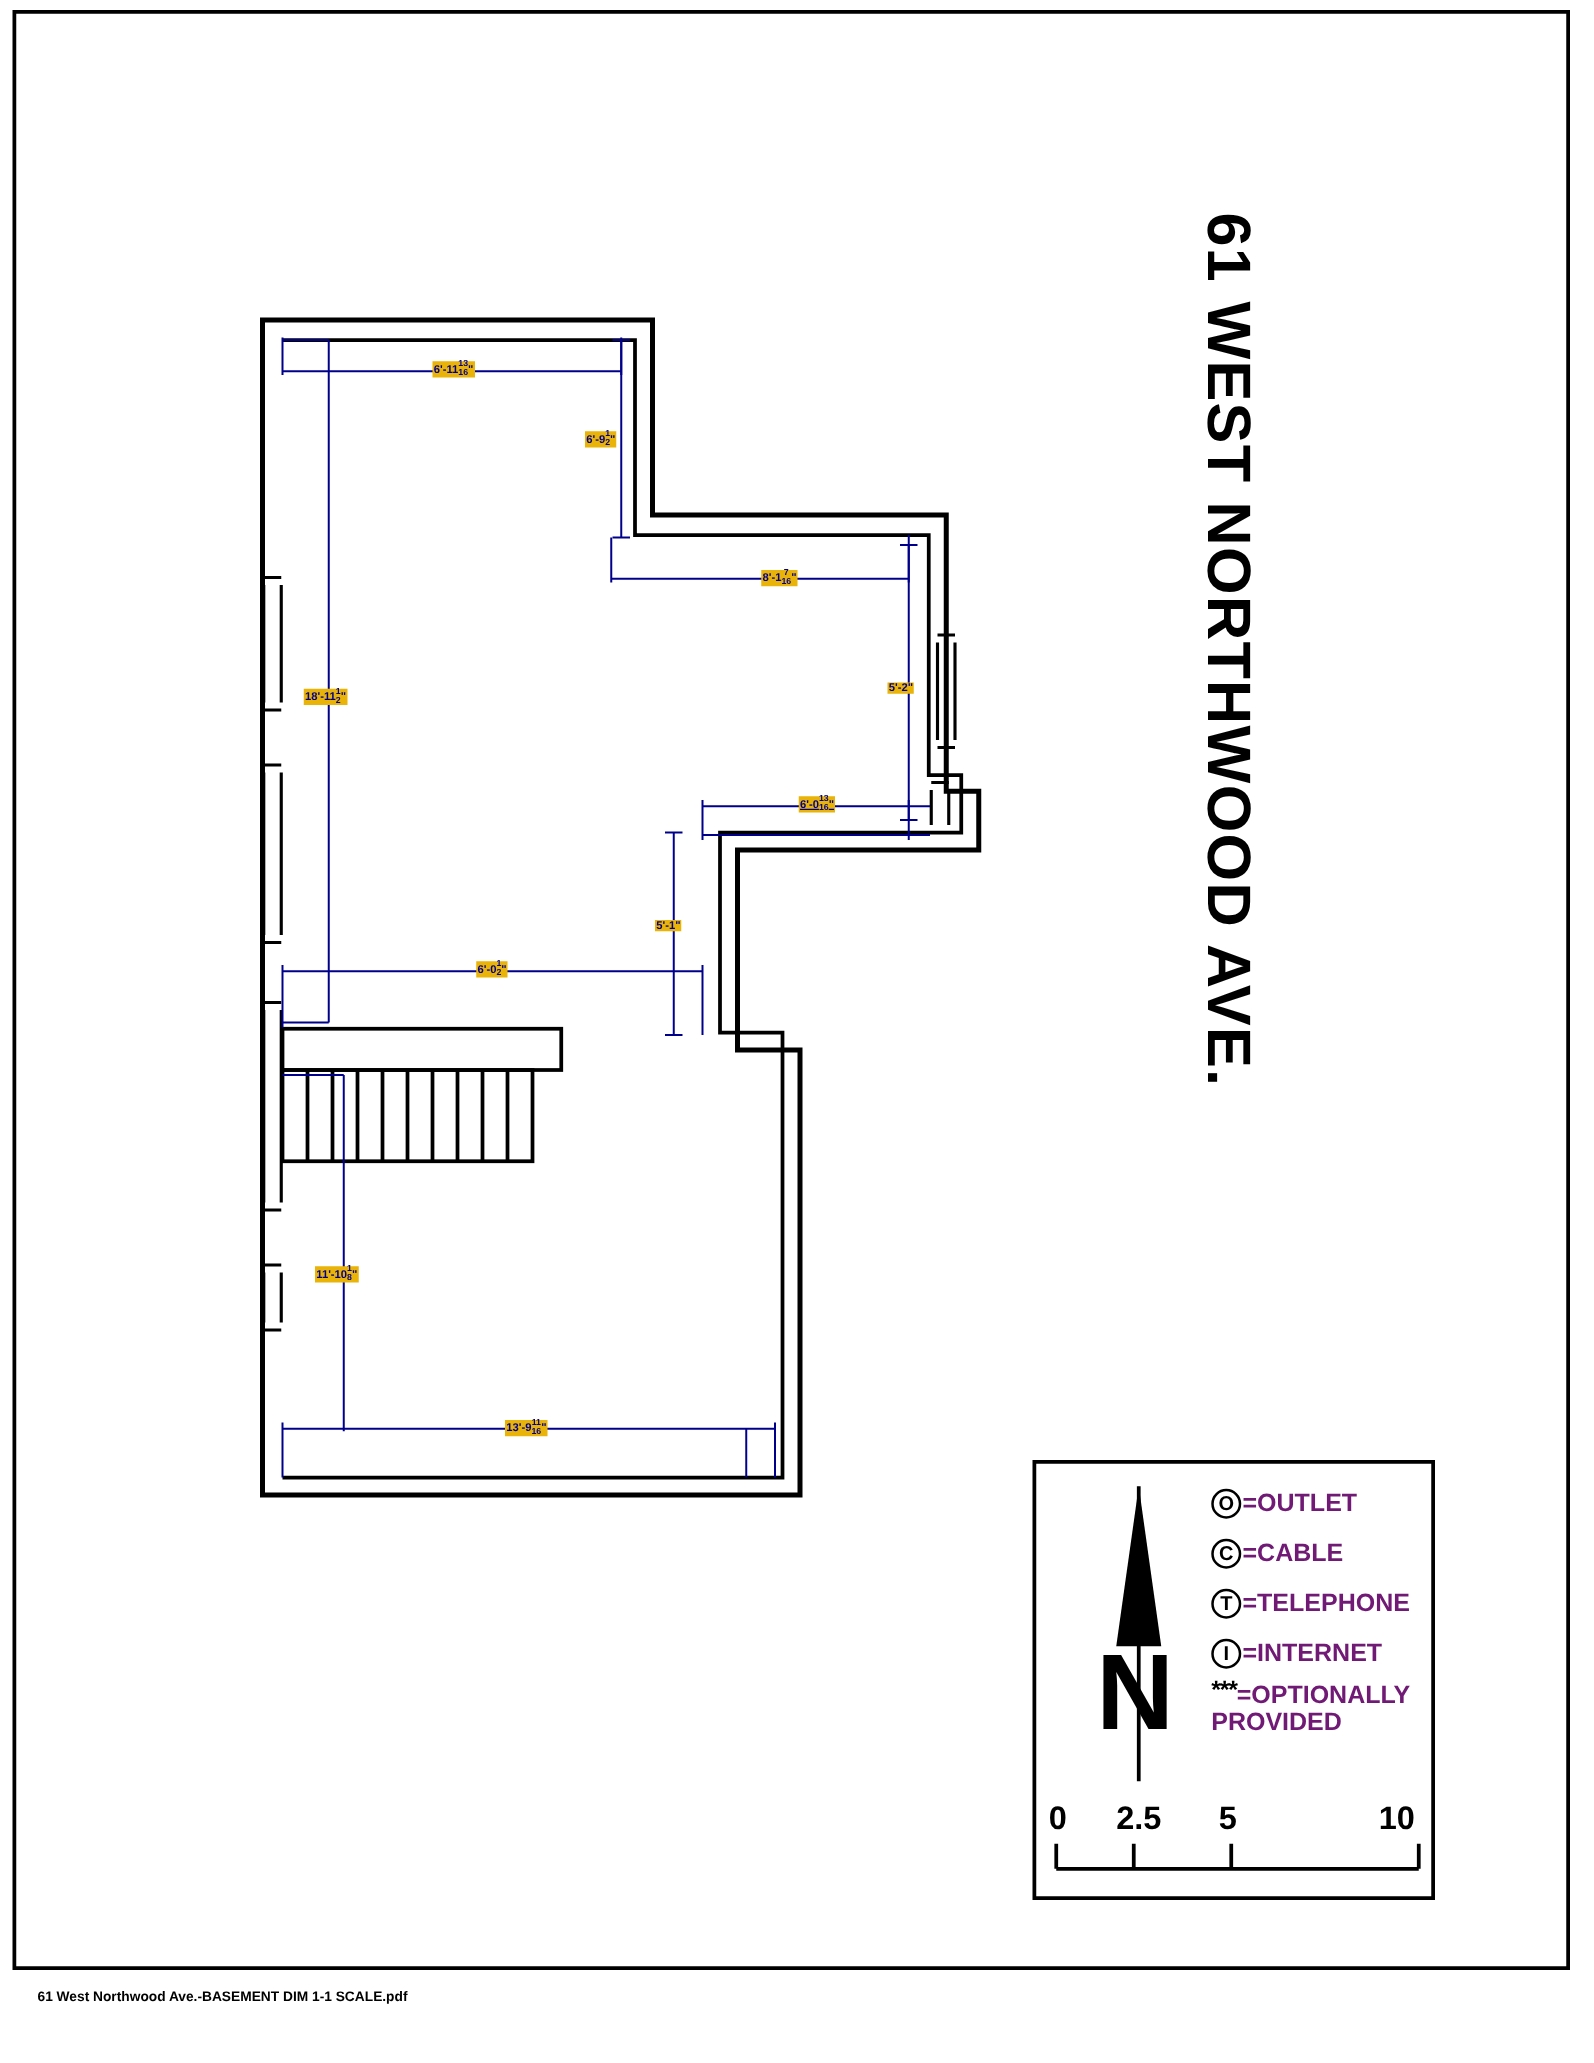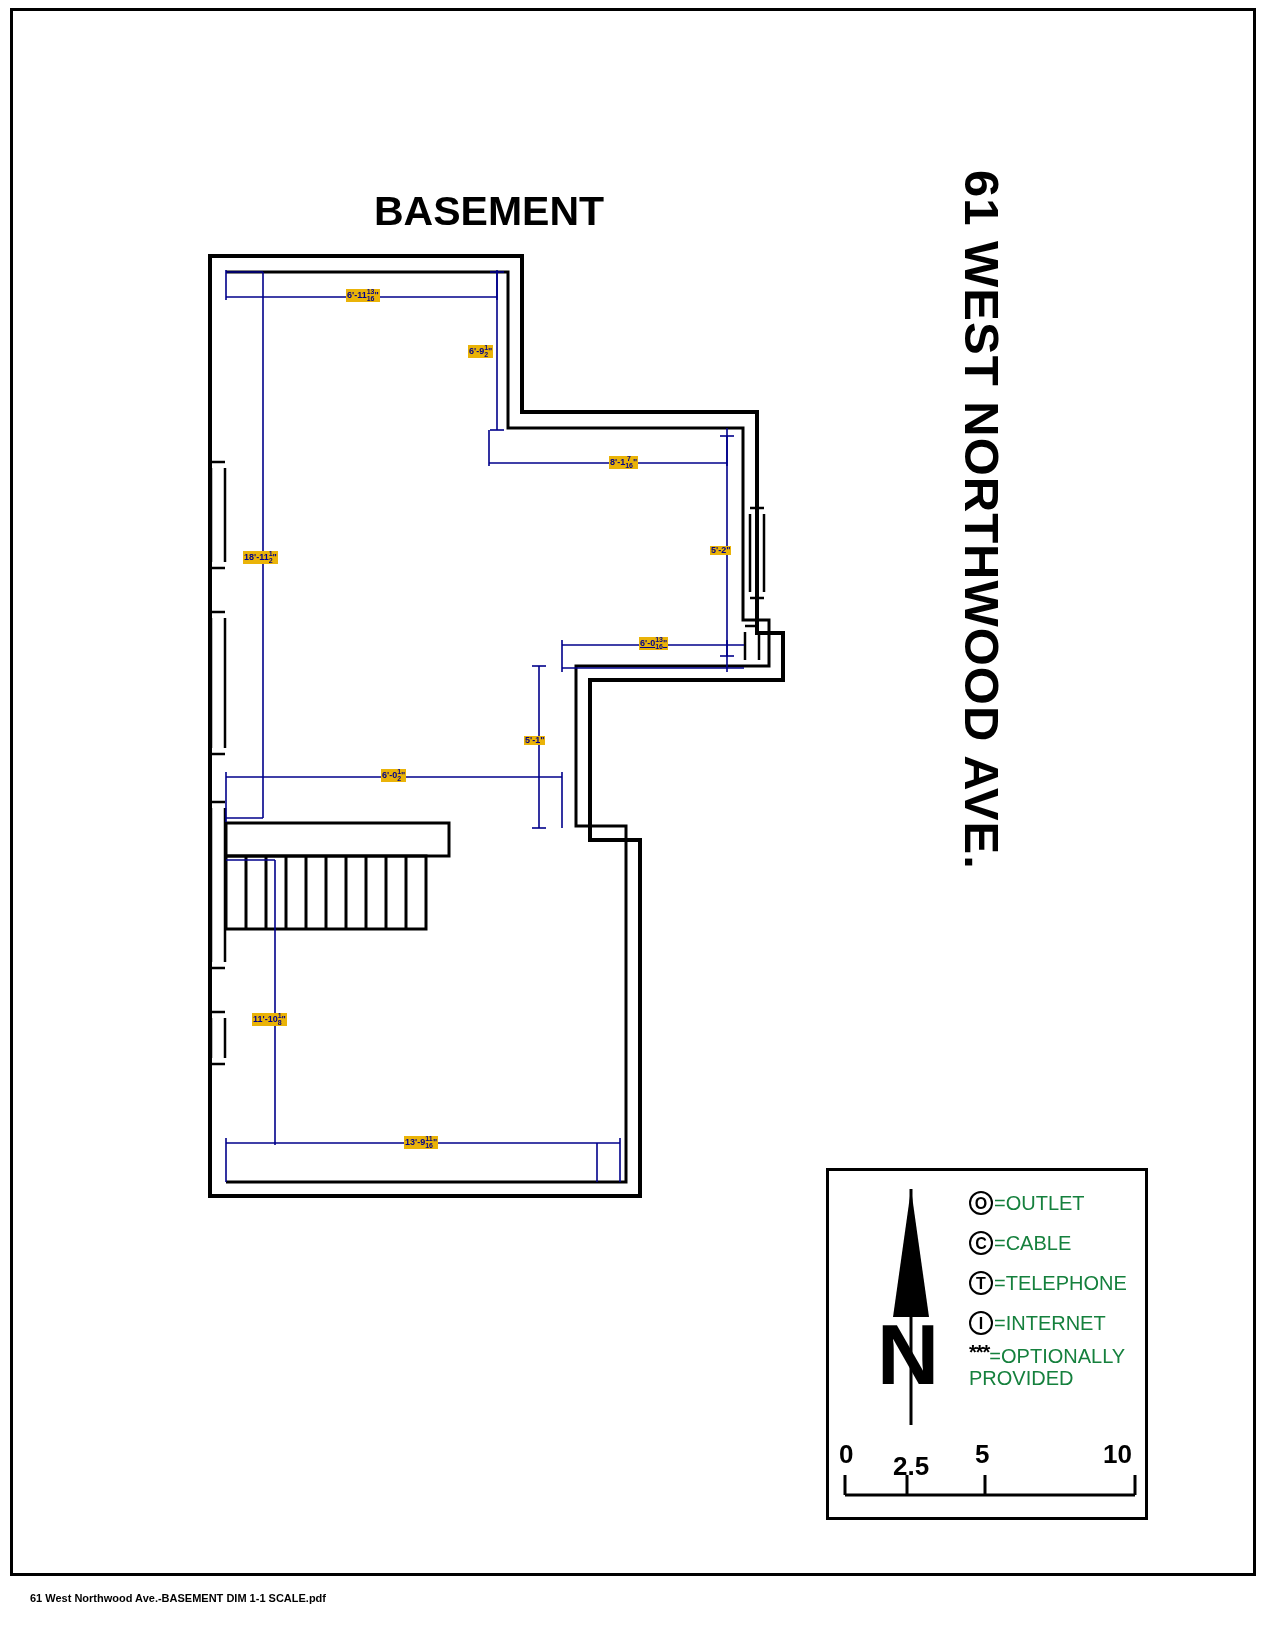--- a/index.html
+++ b/index.html
@@ -93,22 +93,22 @@
     font-size: 16px;
     font-weight: bold;
     line-height: 22px;
     text-align: center;
     box-sizing: border-box;
     flex: 0 0 auto;
     color: #000;
   }
   .lg-text {
     font-size: 20px;
-    font-weight: normal;
-    color: #15803d;
+    font-weight: bold;
+    color: #701a75;
     margin-left: 1px;
   }
   .legend-row.optional {
     height: auto;
     display: block;
     margin-top: 2px;
     text-align: left;
     line-height: 1.1;
   }
   .legend-row.optional .lg-text {
@@ -177,21 +177,20 @@
   .dim .frac .n { display: block; }
   .dim .frac .d { display: block; }
 </style>
 </head>
 <body>
 
 <div id="sheet">
 
   <div id="page-border"></div>
 
-  <div id="plan-title">BASEMENT</div>
 
   <div id="street-title">61 WEST NORTHWOOD AVE.</div>
 
   <svg id="plan-svg" viewBox="0 0 1275 1650" xmlns="http://www.w3.org/2000/svg">
 
     <g fill="none" stroke="#000000" stroke-width="4">
 
       <path d="M 210,256
                L 522,256
                L 522,412
@@ -370,21 +369,21 @@
           <span class="stars">***</span><span class="lg-text">=OPTIONALLY</span>
         </div>
         <div>
           <span class="lg-text">PROVIDED</span>
         </div>
       </div>
     </div>
 
     <div id="scale-bar">
       <span class="scale-num" style="left:4px; top:0px;">0</span>
-      <span class="scale-num" style="left:58px; top:12px;">2.5</span>
+      <span class="scale-num" style="left:58px; top:0px;">2.5</span>
       <span class="scale-num" style="left:140px; top:0px;">5</span>
       <span class="scale-num" style="left:268px; top:0px;">10</span>
       <svg viewBox="0 0 310 44" style="position:absolute; left:0; top:34px; width:310px; height:44px;">
         <line x1="10" y1="2" x2="10" y2="22" stroke="#000" stroke-width="3"></line>
         <line x1="72" y1="2" x2="72" y2="22" stroke="#000" stroke-width="3"></line>
         <line x1="150" y1="2" x2="150" y2="22" stroke="#000" stroke-width="3"></line>
         <line x1="300" y1="2" x2="300" y2="22" stroke="#000" stroke-width="3"></line>
         <line x1="10" y1="22" x2="300" y2="22" stroke="#000" stroke-width="3"></line>
       </svg>
     </div>

